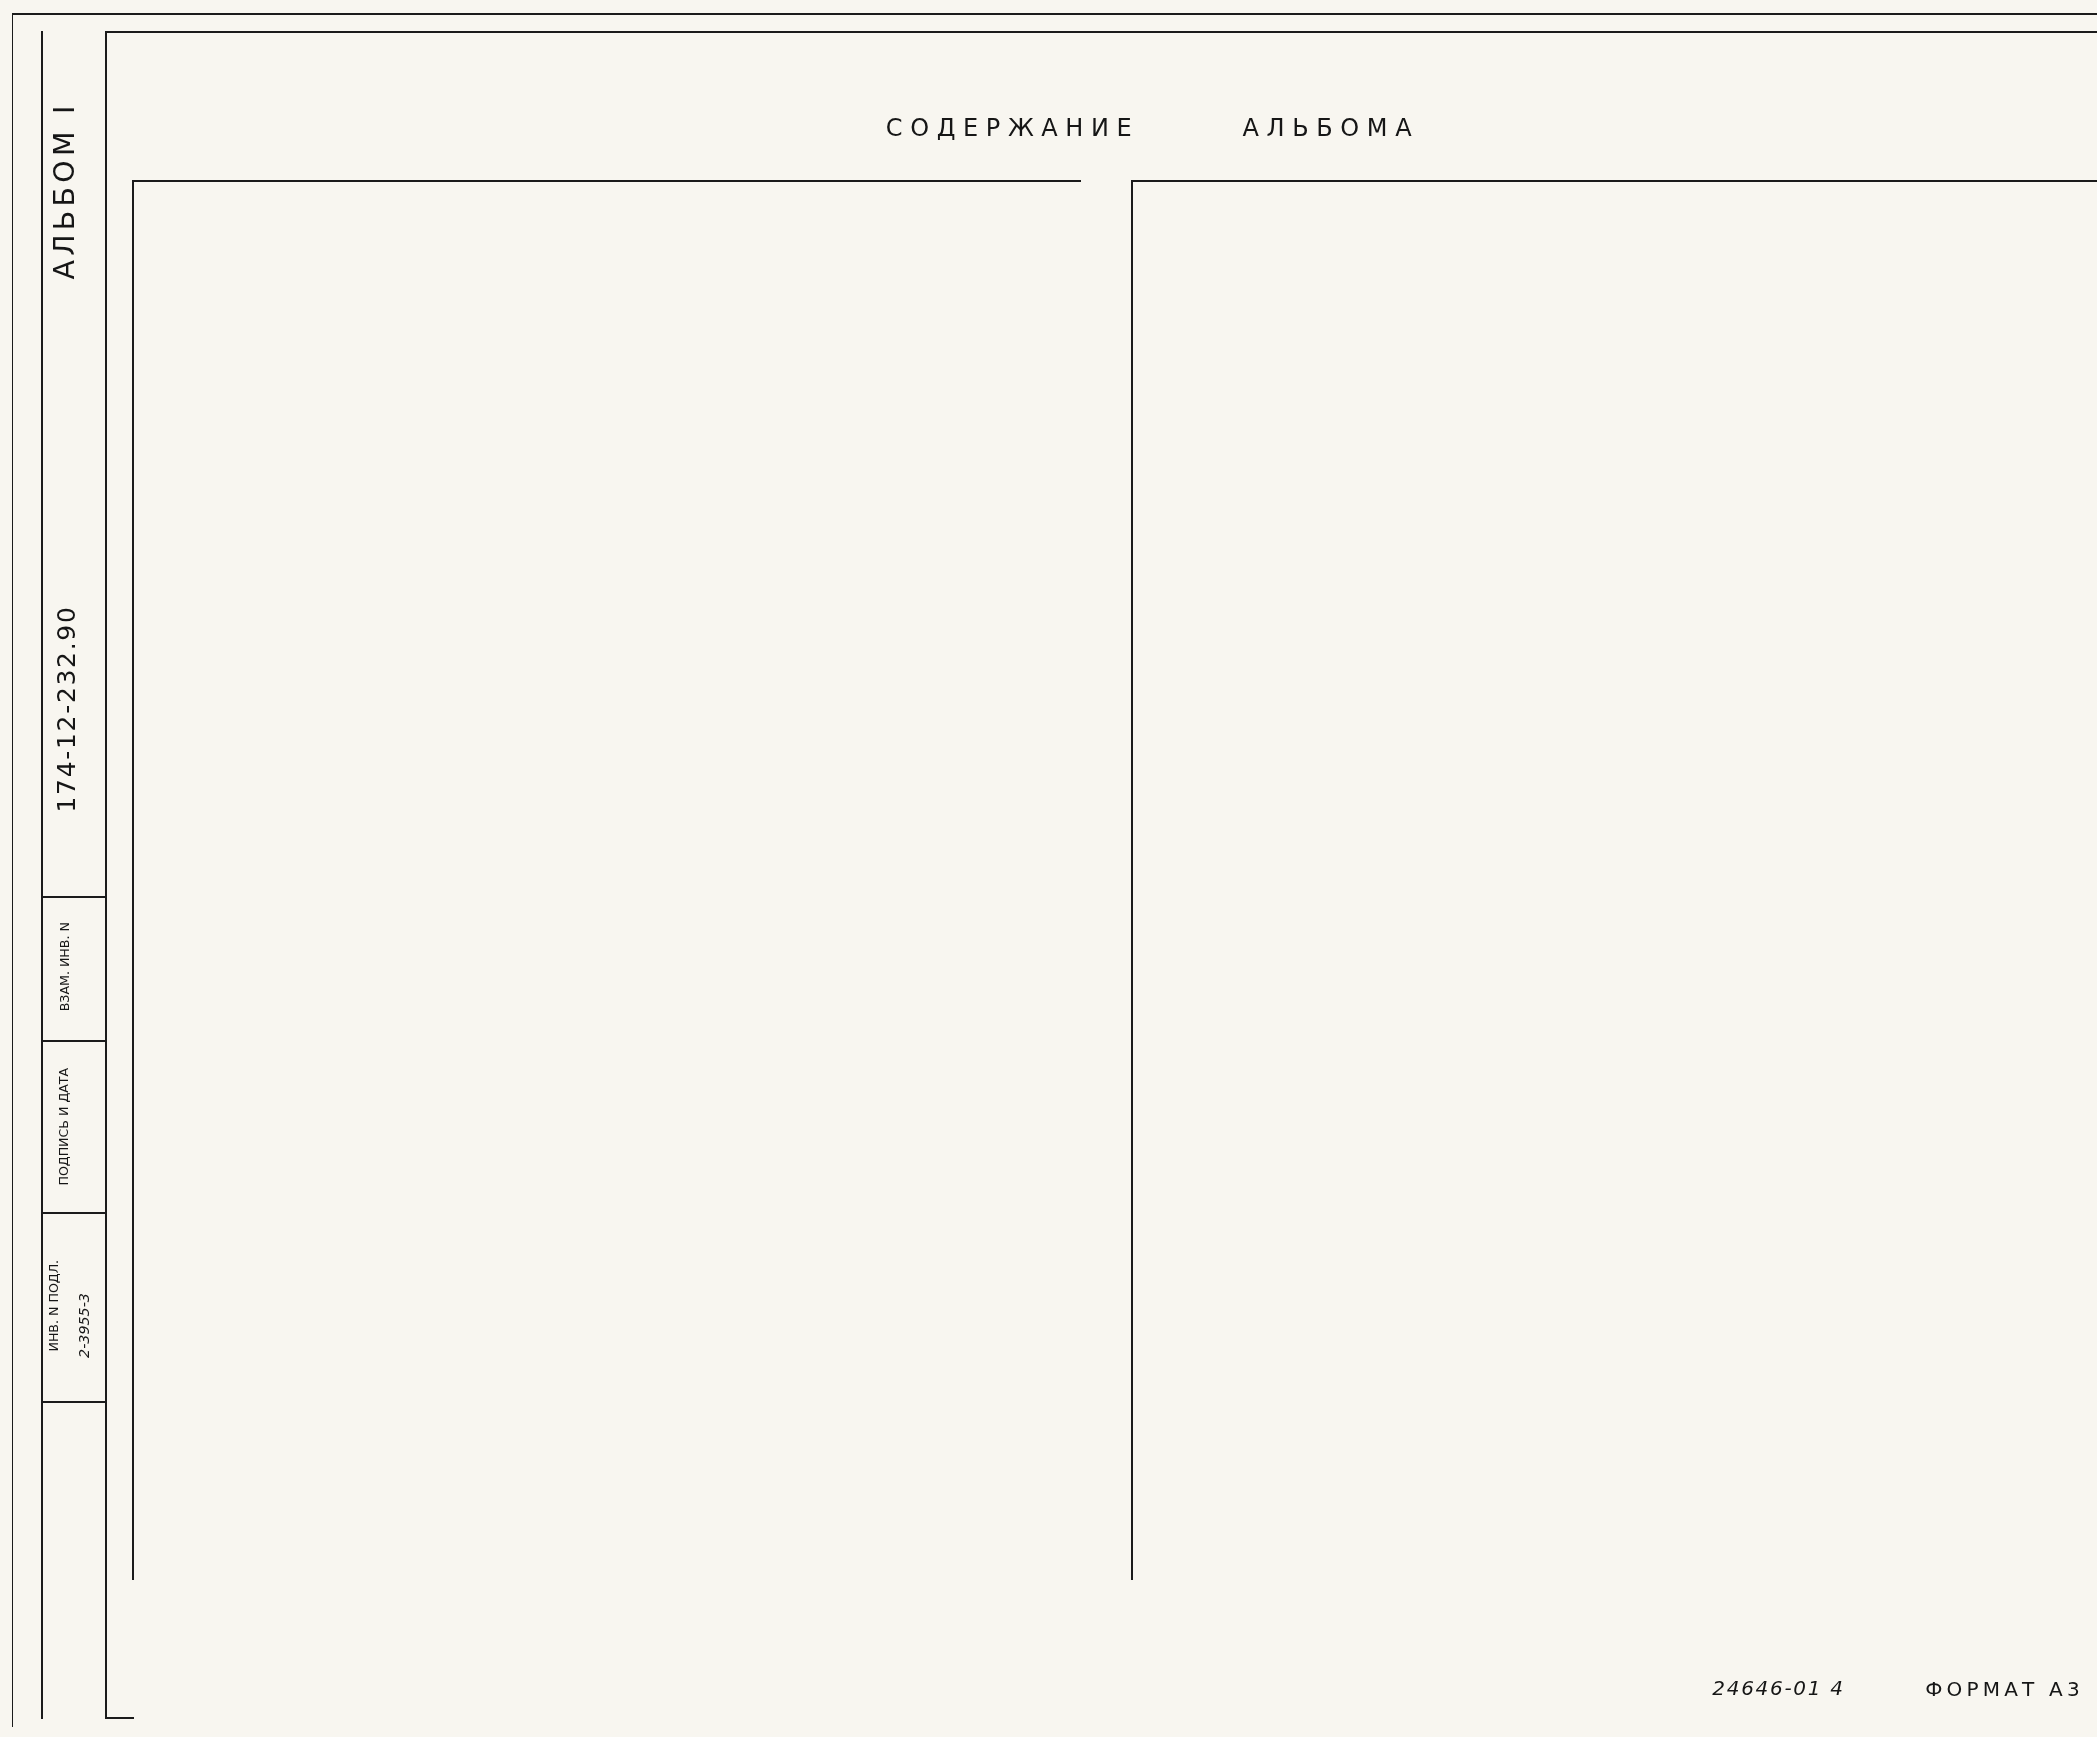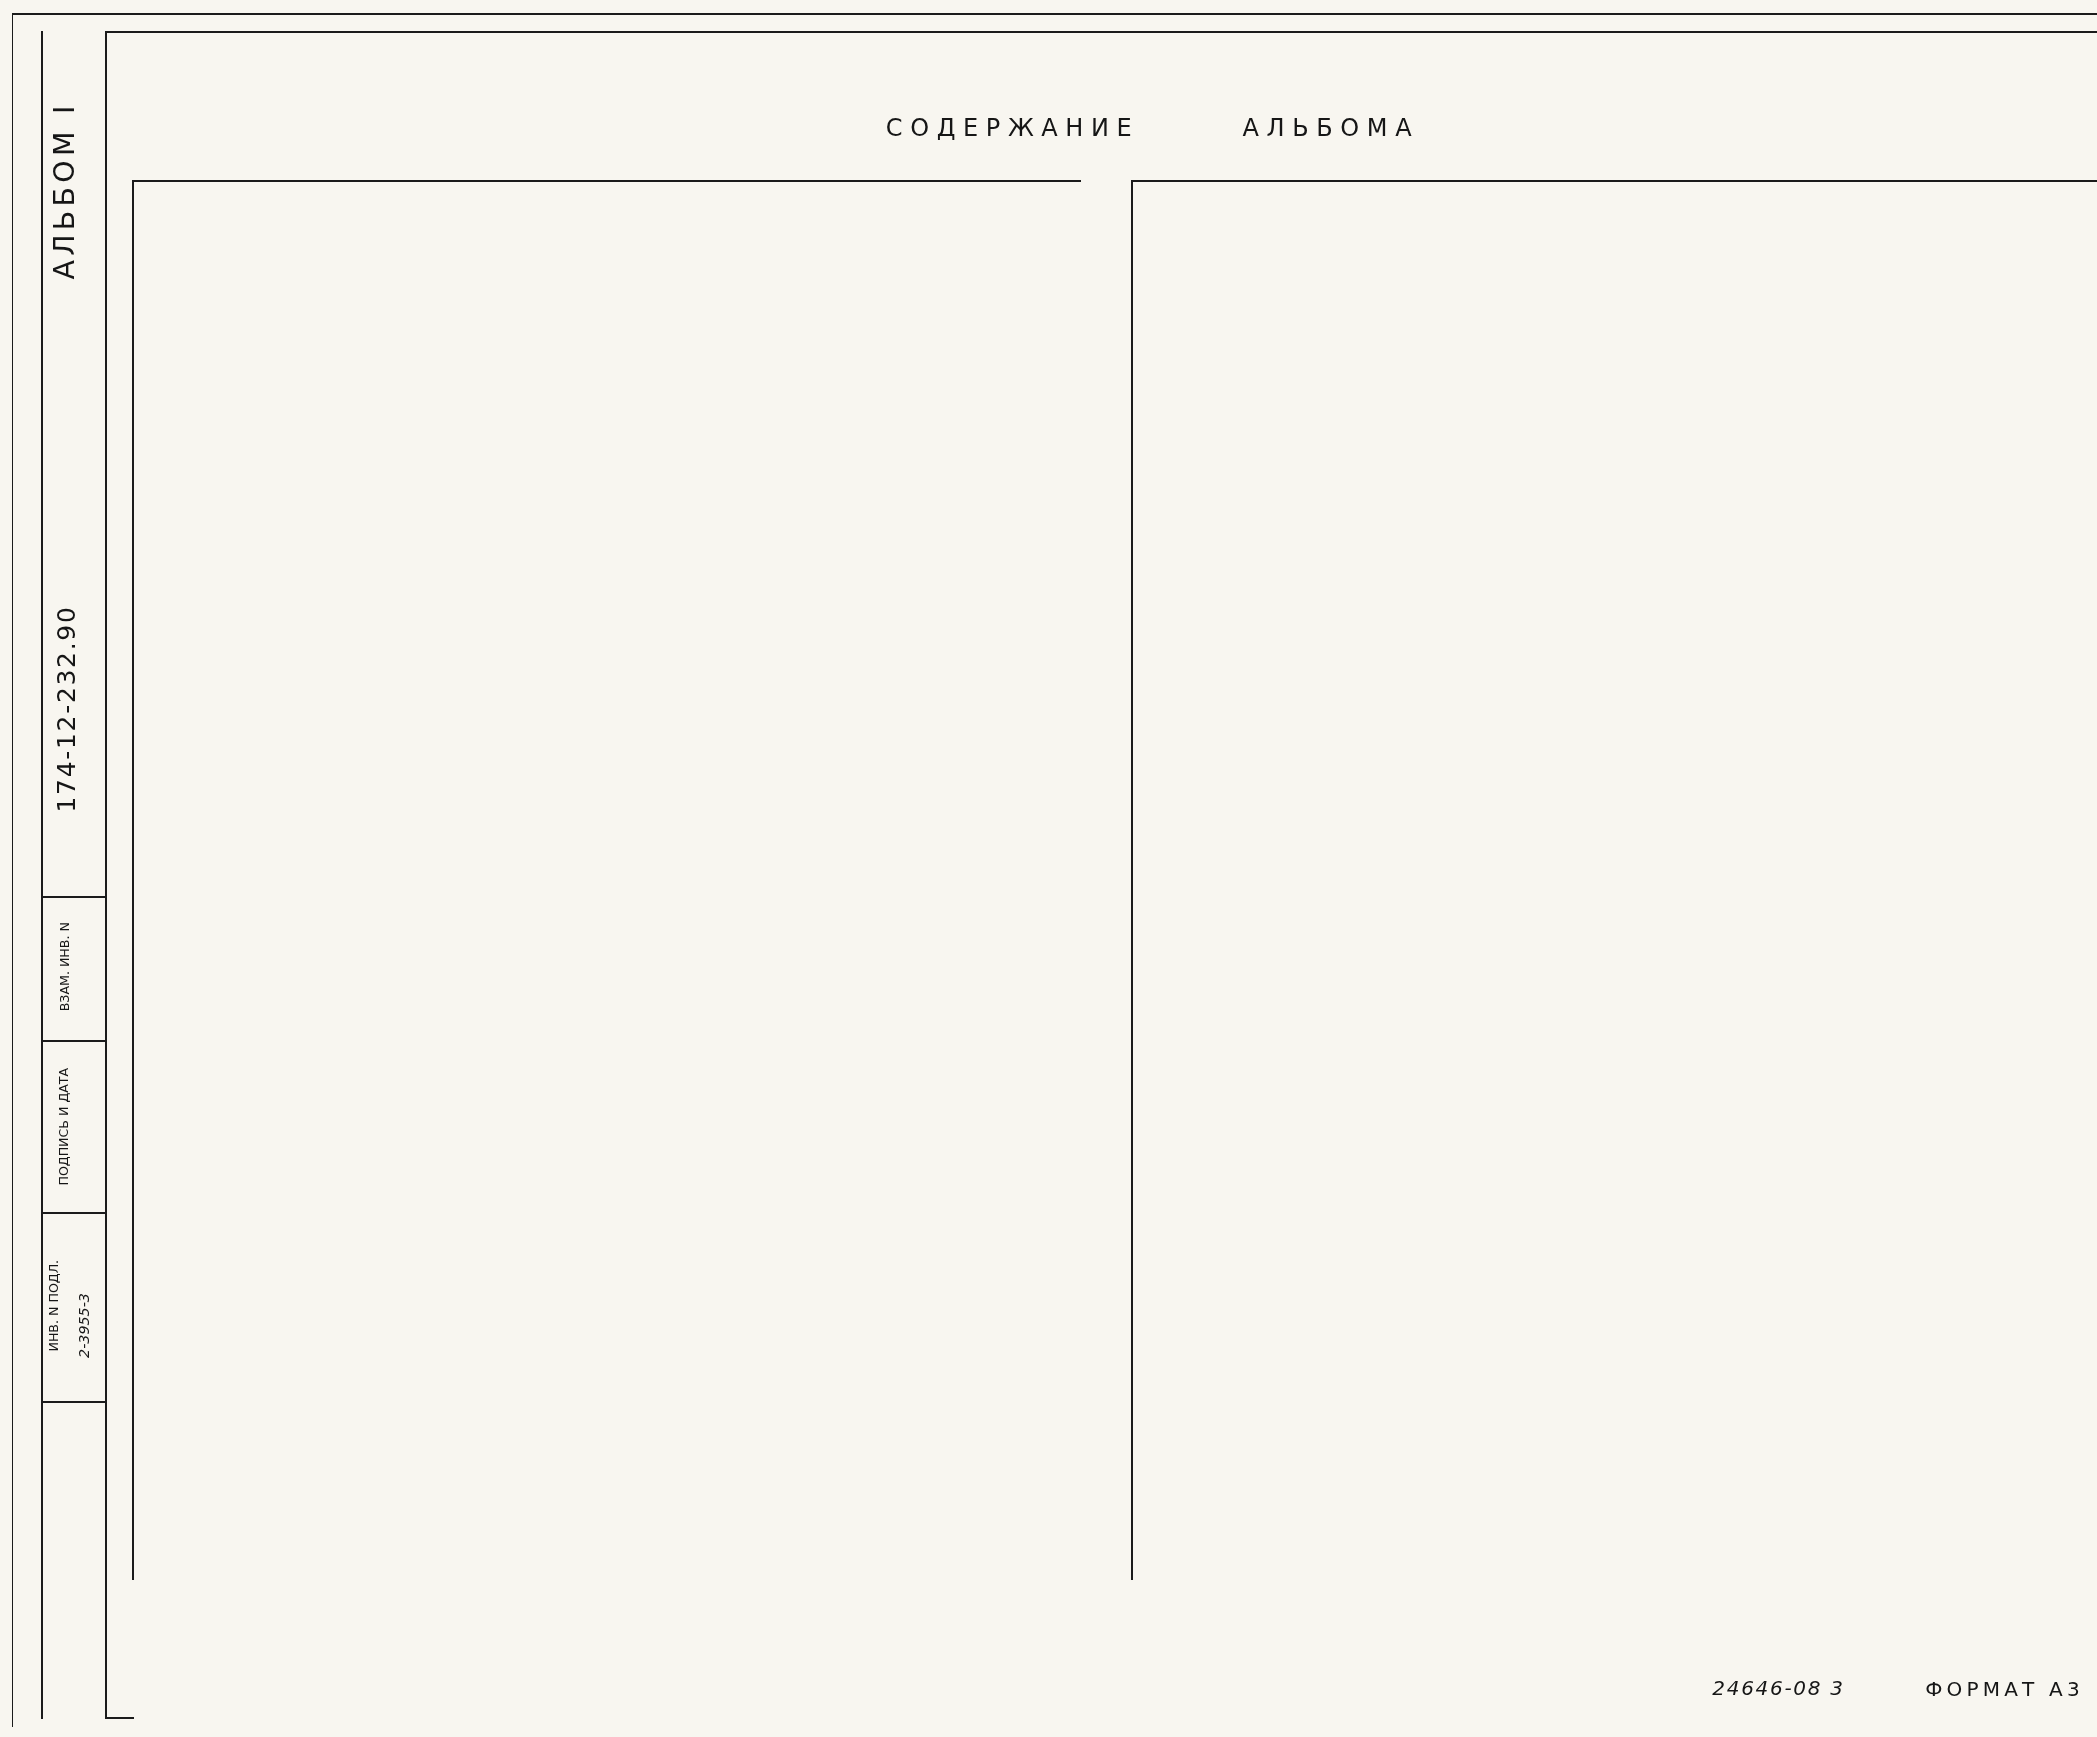--- a/index.html
+++ b/index.html
@@ -272,17 +272,17 @@
       <div class="cell name">РАЗРЕЗЫ 1-1, 2-2</div>
       <div class="cell page">46</div>
       <div class="cell sheet">44</div>
       <div class="cell name">СПЕЦИФИКАЦИЯ К СХЕМЕ РАСПОЛОЖЕНИЯ ЭЛЕМЕНТОВ</div>
       <div class="cell page"></div>
       <div class="cell sheet"></div>
       <div class="cell name">КРЫШИ.</div>
       <div class="cell page">47</div>
     </div>
 
-  <div class="footer-doc">24646-08 3</div>
+  <div class="footer-doc">24646-01 4</div>
   <div class="footer-format">ФОРМАТ А3</div>
 
 </div>
 
 
 </body></html>

